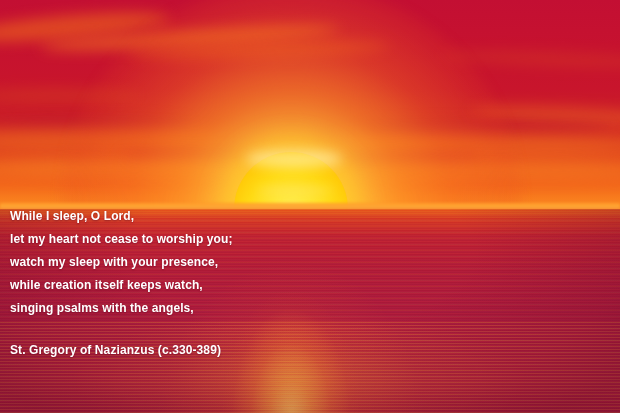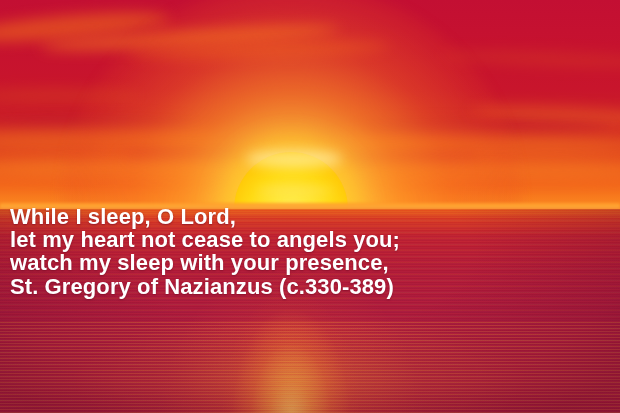--- a/index.html
+++ b/index.html
@@ -234,28 +234,28 @@
     position: absolute;
     left: 10px;
     top: 205px;
     width: 470px;
     z-index: 30;
   }
   .quote-line {
     color: #ffffff;
     font-family: "Liberation Sans", sans-serif;
     font-weight: bold;
-    font-size: 22px;
+    font-size: 12px;
     line-height: 23px;
     letter-spacing: 0.1px;
     white-space: nowrap;
     text-shadow: 0 1px 2px rgba(110,10,35,0.55);
   }
   .attrib {
-    margin-top: 1px;
+    margin-top: 19px;
   }
 </style>
 </head>
 <body>
 
 <div id="scene">
 
   <div class="sky"></div>
   <div class="sky-col-glow"></div>
 
@@ -283,18 +283,20 @@
 
   <div class="water"></div>
   <div class="water-reflect"></div>
   <div class="ripples"></div>
   <div class="ripples2"></div>
   <div class="glints"></div>
   <div class="water-vignette"></div>
 
   <div class="quote">
     <div class="quote-line">While I sleep, O Lord,</div>
-    <div class="quote-line">let my heart not cease to angels you;</div>
+    <div class="quote-line">let my heart not cease to worship you;</div>
     <div class="quote-line">watch my sleep with your presence,</div>
+    <div class="quote-line">while creation itself keeps watch,</div>
+    <div class="quote-line">singing psalms with the angels,</div>
     <div class="quote-line attrib">St. Gregory of Nazianzus (c.330-389)</div>
   </div>
 
 </div>
 
 </body></html>

